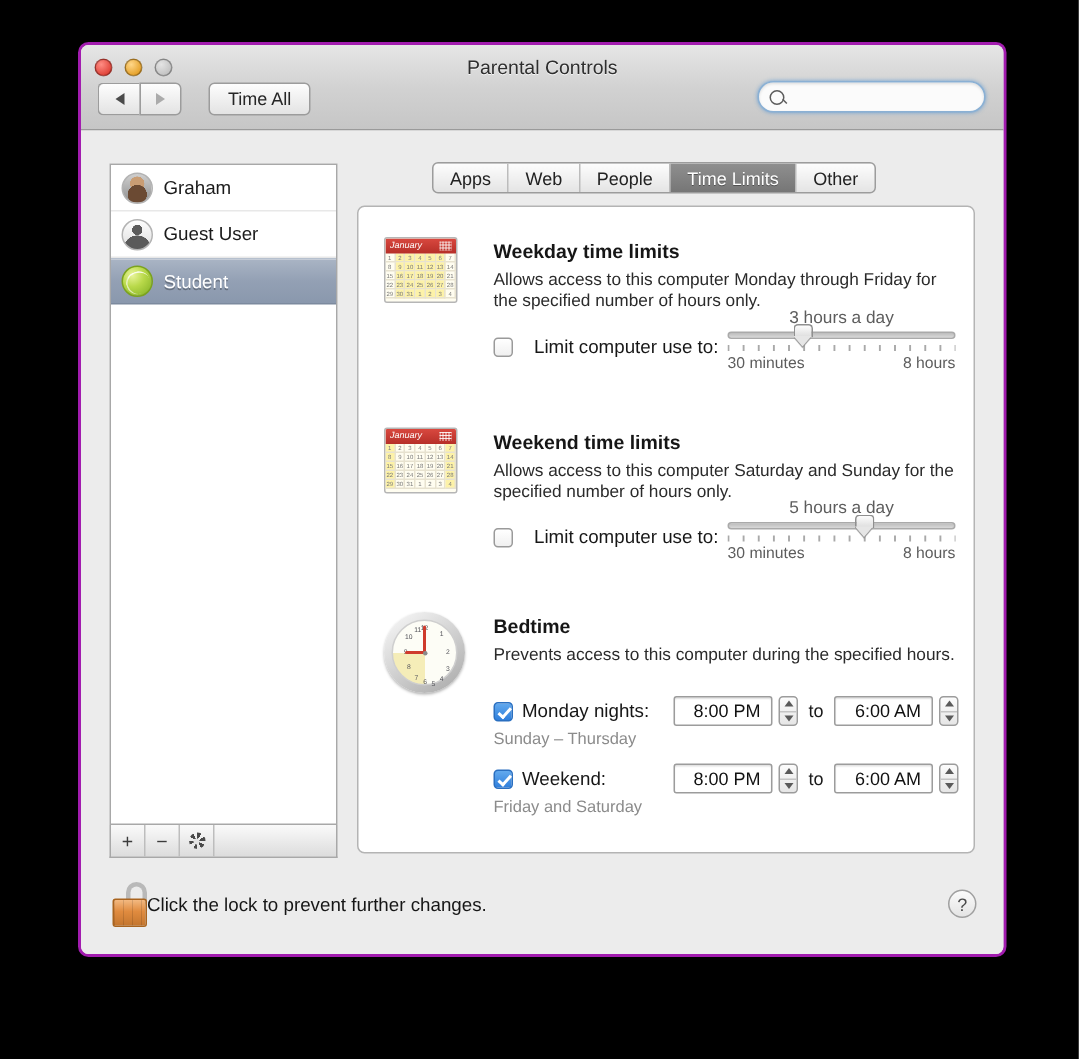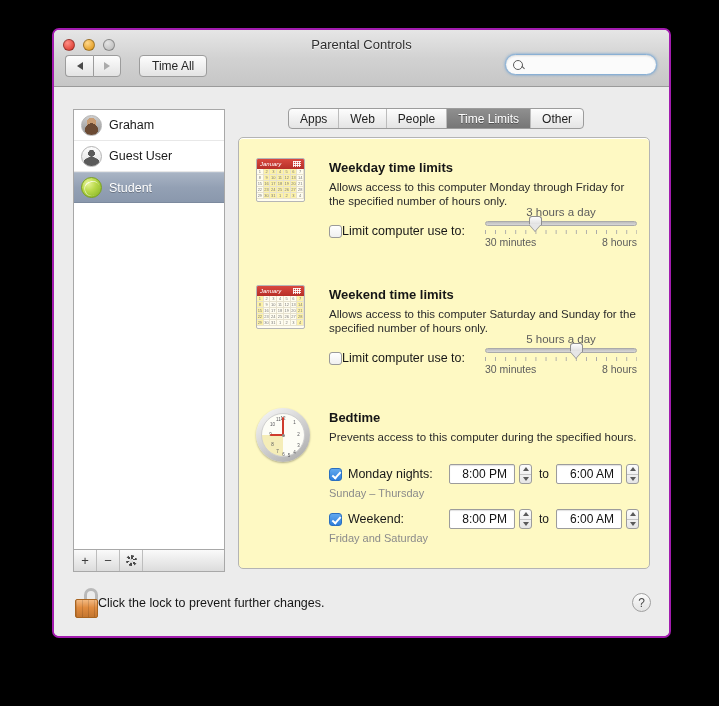--- a/index.html
+++ b/index.html
@@ -252,21 +252,21 @@
     background: linear-gradient(to bottom, #8f8f8f, #767676);
     color: #fff;
     text-shadow: 0 1px 0 rgba(0,0,0,0.35);
   }
 
   
   .pane {
     position: absolute;
     left: 184px; top: 50px;
     width: 412px; height: 432px;
-    background: #fef9c3;
+    background: #ffffff;
     border: 1px solid #b4b4b4;
     border-radius: 5px;
     box-shadow: inset 0 1px 0 #fff;
     box-sizing: border-box;
   }
 
   .section { position: absolute; }
 
   .ico-cal {
     position: absolute;
@@ -391,21 +391,21 @@
     width: 3px; height: 7px;
     border: solid #fff;
     border-width: 0 2px 2px 0;
     transform: rotate(42deg);
   }
 
   .limit-row {
     position: absolute;
     display: flex;
     align-items: center;
-    gap: 0;
+    gap: 14px;
     font-size: 12.5px;
     color: #171717;
   }
 
   
   .slider-wrap { position: absolute; width: 152px; }
   .slider-top {
     text-align: center;
     font-size: 11.5px;
     color: #5d5d5d;

